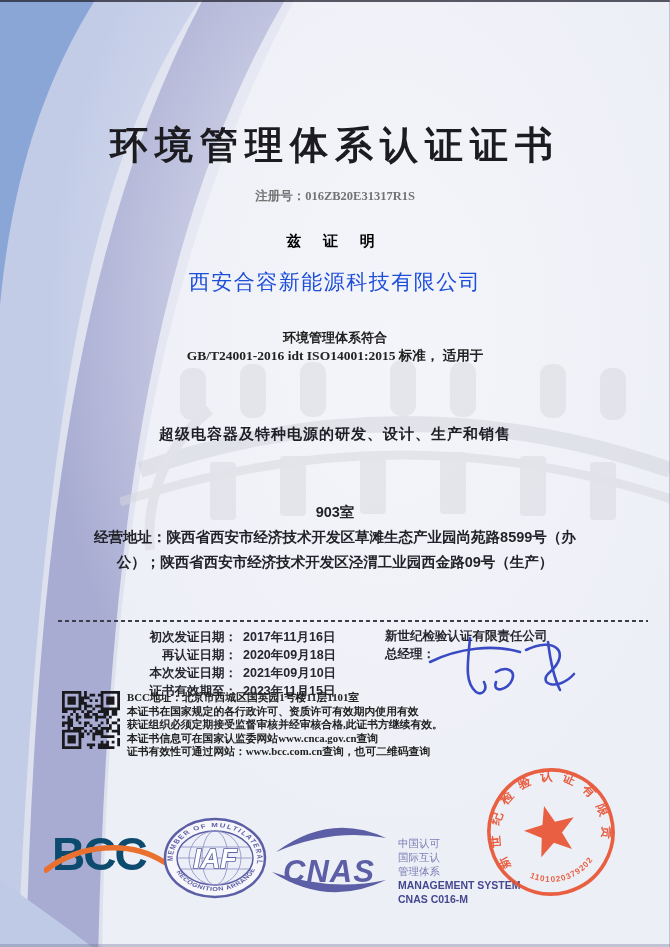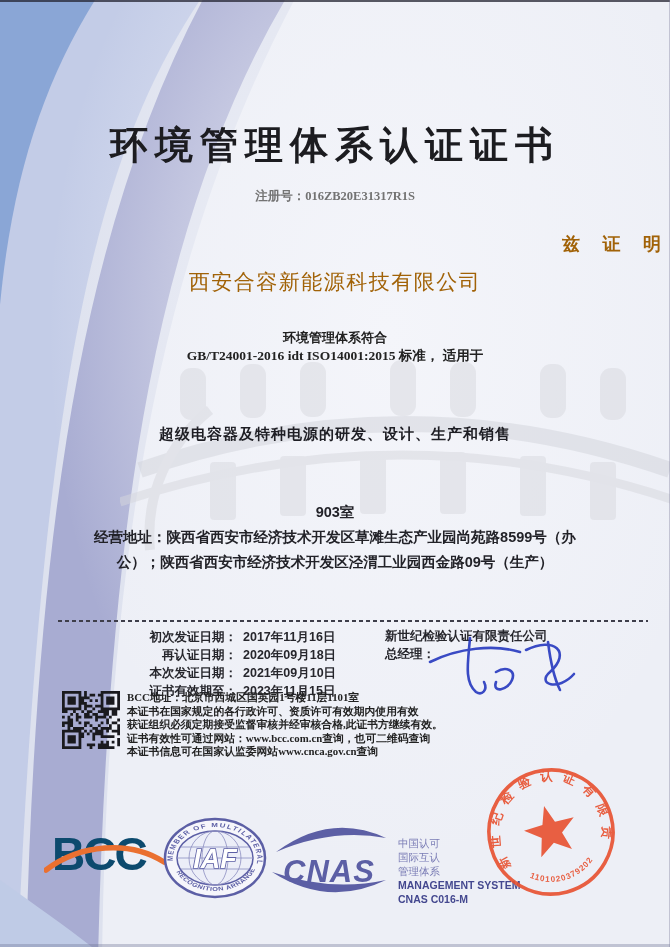--- a/index.html
+++ b/index.html
@@ -3,22 +3,22 @@
 <meta charset="utf-8">
 <style>
   html,body{margin:0;padding:0;background:#555;}
   #page{position:relative;width:670px;height:947px;margin:0 auto;overflow:hidden;
         background:#edeff6;font-family:"Liberation Sans",sans-serif;color:#26262c;}
   .abs{position:absolute;}
   .ctr{text-align:center;width:670px;left:0;}
   
   .title{font-family:"Liberation Serif",serif;font-weight:600;font-size:38px;letter-spacing:7px;color:#1c1c20;}
   .reg-line{font-family:"Liberation Serif",serif;font-weight:700;font-size:12.5px;color:#737373;}
-  .certify{font-family:"Liberation Serif",serif;font-weight:700;font-size:18px;letter-spacing:9px;color:#a16207;text-align:right;}
-  .company{font-family:Liberation Serif, serif;font-size:21px;letter-spacing:1.5px;color:#a16207;}
+  .certify{font-family:"Liberation Serif",serif;font-weight:700;font-size:15px;letter-spacing:9px;color:#000000;}
+  .company{font-family:Liberation Serif, serif;font-size:21px;letter-spacing:1.5px;color:#1d4ed8;}
   .conform{font-family:"Liberation Serif",serif;font-weight:700;font-size:13px;color:#222;}
   .standard{font-family:"Liberation Serif",serif;font-weight:600;font-size:13.5px;color:#222;}
   .scope{font-family:"Liberation Serif",serif;font-weight:700;font-size:15px;letter-spacing:1px;color:#1e1e24;}
   .addr{font-weight:700;font-size:14.5px;line-height:25px;color:#222228;}
   .dash-line{height:2px;background:repeating-linear-gradient(90deg,#3e3e4a 0 4px,transparent 4px 7px);}
   .date-row{display:flex;font-weight:700;font-size:12.5px;line-height:18px;color:#26262c;}
   .date-label{width:142px;text-align:right;}
   .date-value{margin-left:6px;}
   .issuer{font-weight:700;font-size:12.5px;line-height:18px;color:#26262c;}
   .notes{font-family:"Liberation Serif",serif;font-weight:600;font-size:10.8px;line-height:13.6px;color:#222;}
@@ -123,22 +123,22 @@
     </g>
   </svg>
 
   <svg class="abs" id="qr" width="58" height="58" style="left:62px;top:691px;">
       <path d="M0.00 0.00h2.76v2.76h-2.76zM2.76 0.00h2.76v2.76h-2.76zM5.52 0.00h2.76v2.76h-2.76zM8.29 0.00h2.76v2.76h-2.76zM11.05 0.00h2.76v2.76h-2.76zM13.81 0.00h2.76v2.76h-2.76zM16.57 0.00h2.76v2.76h-2.76zM22.10 0.00h2.76v2.76h-2.76zM38.67 0.00h2.76v2.76h-2.76zM41.43 0.00h2.76v2.76h-2.76zM44.19 0.00h2.76v2.76h-2.76zM46.95 0.00h2.76v2.76h-2.76zM49.71 0.00h2.76v2.76h-2.76zM52.48 0.00h2.76v2.76h-2.76zM55.24 0.00h2.76v2.76h-2.76zM0.00 2.76h2.76v2.76h-2.76zM16.57 2.76h2.76v2.76h-2.76zM22.10 2.76h2.76v2.76h-2.76zM27.62 2.76h2.76v2.76h-2.76zM30.38 2.76h2.76v2.76h-2.76zM35.90 2.76h2.76v2.76h-2.76zM38.67 2.76h2.76v2.76h-2.76zM55.24 2.76h2.76v2.76h-2.76zM0.00 5.52h2.76v2.76h-2.76zM5.52 5.52h2.76v2.76h-2.76zM8.29 5.52h2.76v2.76h-2.76zM11.05 5.52h2.76v2.76h-2.76zM16.57 5.52h2.76v2.76h-2.76zM19.33 5.52h2.76v2.76h-2.76zM22.10 5.52h2.76v2.76h-2.76zM24.86 5.52h2.76v2.76h-2.76zM38.67 5.52h2.76v2.76h-2.76zM44.19 5.52h2.76v2.76h-2.76zM46.95 5.52h2.76v2.76h-2.76zM49.71 5.52h2.76v2.76h-2.76zM55.24 5.52h2.76v2.76h-2.76zM0.00 8.29h2.76v2.76h-2.76zM5.52 8.29h2.76v2.76h-2.76zM8.29 8.29h2.76v2.76h-2.76zM11.05 8.29h2.76v2.76h-2.76zM16.57 8.29h2.76v2.76h-2.76zM19.33 8.29h2.76v2.76h-2.76zM27.62 8.29h2.76v2.76h-2.76zM33.14 8.29h2.76v2.76h-2.76zM38.67 8.29h2.76v2.76h-2.76zM44.19 8.29h2.76v2.76h-2.76zM46.95 8.29h2.76v2.76h-2.76zM49.71 8.29h2.76v2.76h-2.76zM55.24 8.29h2.76v2.76h-2.76zM0.00 11.05h2.76v2.76h-2.76zM5.52 11.05h2.76v2.76h-2.76zM8.29 11.05h2.76v2.76h-2.76zM11.05 11.05h2.76v2.76h-2.76zM16.57 11.05h2.76v2.76h-2.76zM19.33 11.05h2.76v2.76h-2.76zM22.10 11.05h2.76v2.76h-2.76zM38.67 11.05h2.76v2.76h-2.76zM44.19 11.05h2.76v2.76h-2.76zM46.95 11.05h2.76v2.76h-2.76zM49.71 11.05h2.76v2.76h-2.76zM55.24 11.05h2.76v2.76h-2.76zM0.00 13.81h2.76v2.76h-2.76zM16.57 13.81h2.76v2.76h-2.76zM22.10 13.81h2.76v2.76h-2.76zM24.86 13.81h2.76v2.76h-2.76zM27.62 13.81h2.76v2.76h-2.76zM33.14 13.81h2.76v2.76h-2.76zM35.90 13.81h2.76v2.76h-2.76zM38.67 13.81h2.76v2.76h-2.76zM55.24 13.81h2.76v2.76h-2.76zM0.00 16.57h2.76v2.76h-2.76zM2.76 16.57h2.76v2.76h-2.76zM5.52 16.57h2.76v2.76h-2.76zM8.29 16.57h2.76v2.76h-2.76zM11.05 16.57h2.76v2.76h-2.76zM13.81 16.57h2.76v2.76h-2.76zM16.57 16.57h2.76v2.76h-2.76zM22.10 16.57h2.76v2.76h-2.76zM30.38 16.57h2.76v2.76h-2.76zM38.67 16.57h2.76v2.76h-2.76zM41.43 16.57h2.76v2.76h-2.76zM44.19 16.57h2.76v2.76h-2.76zM46.95 16.57h2.76v2.76h-2.76zM49.71 16.57h2.76v2.76h-2.76zM52.48 16.57h2.76v2.76h-2.76zM55.24 16.57h2.76v2.76h-2.76zM0.00 19.33h2.76v2.76h-2.76zM2.76 19.33h2.76v2.76h-2.76zM11.05 19.33h2.76v2.76h-2.76zM19.33 19.33h2.76v2.76h-2.76zM24.86 19.33h2.76v2.76h-2.76zM27.62 19.33h2.76v2.76h-2.76zM35.90 19.33h2.76v2.76h-2.76zM38.67 19.33h2.76v2.76h-2.76zM41.43 19.33h2.76v2.76h-2.76zM44.19 19.33h2.76v2.76h-2.76zM49.71 19.33h2.76v2.76h-2.76zM52.48 19.33h2.76v2.76h-2.76zM8.29 22.10h2.76v2.76h-2.76zM13.81 22.10h2.76v2.76h-2.76zM22.10 22.10h2.76v2.76h-2.76zM24.86 22.10h2.76v2.76h-2.76zM30.38 22.10h2.76v2.76h-2.76zM33.14 22.10h2.76v2.76h-2.76zM41.43 22.10h2.76v2.76h-2.76zM44.19 22.10h2.76v2.76h-2.76zM49.71 22.10h2.76v2.76h-2.76zM52.48 22.10h2.76v2.76h-2.76zM0.00 24.86h2.76v2.76h-2.76zM5.52 24.86h2.76v2.76h-2.76zM13.81 24.86h2.76v2.76h-2.76zM16.57 24.86h2.76v2.76h-2.76zM22.10 24.86h2.76v2.76h-2.76zM24.86 24.86h2.76v2.76h-2.76zM27.62 24.86h2.76v2.76h-2.76zM33.14 24.86h2.76v2.76h-2.76zM35.90 24.86h2.76v2.76h-2.76zM38.67 24.86h2.76v2.76h-2.76zM41.43 24.86h2.76v2.76h-2.76zM46.95 24.86h2.76v2.76h-2.76zM5.52 27.62h2.76v2.76h-2.76zM8.29 27.62h2.76v2.76h-2.76zM13.81 27.62h2.76v2.76h-2.76zM33.14 27.62h2.76v2.76h-2.76zM44.19 27.62h2.76v2.76h-2.76zM55.24 27.62h2.76v2.76h-2.76zM0.00 30.38h2.76v2.76h-2.76zM2.76 30.38h2.76v2.76h-2.76zM5.52 30.38h2.76v2.76h-2.76zM8.29 30.38h2.76v2.76h-2.76zM16.57 30.38h2.76v2.76h-2.76zM22.10 30.38h2.76v2.76h-2.76zM24.86 30.38h2.76v2.76h-2.76zM38.67 30.38h2.76v2.76h-2.76zM44.19 30.38h2.76v2.76h-2.76zM49.71 30.38h2.76v2.76h-2.76zM52.48 30.38h2.76v2.76h-2.76zM0.00 33.14h2.76v2.76h-2.76zM5.52 33.14h2.76v2.76h-2.76zM8.29 33.14h2.76v2.76h-2.76zM22.10 33.14h2.76v2.76h-2.76zM27.62 33.14h2.76v2.76h-2.76zM35.90 33.14h2.76v2.76h-2.76zM46.95 33.14h2.76v2.76h-2.76zM55.24 33.14h2.76v2.76h-2.76zM5.52 35.90h2.76v2.76h-2.76zM11.05 35.90h2.76v2.76h-2.76zM13.81 35.90h2.76v2.76h-2.76zM16.57 35.90h2.76v2.76h-2.76zM19.33 35.90h2.76v2.76h-2.76zM30.38 35.90h2.76v2.76h-2.76zM33.14 35.90h2.76v2.76h-2.76zM38.67 35.90h2.76v2.76h-2.76zM41.43 35.90h2.76v2.76h-2.76zM44.19 35.90h2.76v2.76h-2.76zM46.95 35.90h2.76v2.76h-2.76zM55.24 35.90h2.76v2.76h-2.76zM0.00 38.67h2.76v2.76h-2.76zM2.76 38.67h2.76v2.76h-2.76zM5.52 38.67h2.76v2.76h-2.76zM8.29 38.67h2.76v2.76h-2.76zM11.05 38.67h2.76v2.76h-2.76zM13.81 38.67h2.76v2.76h-2.76zM16.57 38.67h2.76v2.76h-2.76zM22.10 38.67h2.76v2.76h-2.76zM27.62 38.67h2.76v2.76h-2.76zM33.14 38.67h2.76v2.76h-2.76zM35.90 38.67h2.76v2.76h-2.76zM38.67 38.67h2.76v2.76h-2.76zM44.19 38.67h2.76v2.76h-2.76zM49.71 38.67h2.76v2.76h-2.76zM52.48 38.67h2.76v2.76h-2.76zM55.24 38.67h2.76v2.76h-2.76zM0.00 41.43h2.76v2.76h-2.76zM16.57 41.43h2.76v2.76h-2.76zM19.33 41.43h2.76v2.76h-2.76zM24.86 41.43h2.76v2.76h-2.76zM30.38 41.43h2.76v2.76h-2.76zM33.14 41.43h2.76v2.76h-2.76zM35.90 41.43h2.76v2.76h-2.76zM38.67 41.43h2.76v2.76h-2.76zM55.24 41.43h2.76v2.76h-2.76zM0.00 44.19h2.76v2.76h-2.76zM5.52 44.19h2.76v2.76h-2.76zM8.29 44.19h2.76v2.76h-2.76zM11.05 44.19h2.76v2.76h-2.76zM16.57 44.19h2.76v2.76h-2.76zM19.33 44.19h2.76v2.76h-2.76zM30.38 44.19h2.76v2.76h-2.76zM38.67 44.19h2.76v2.76h-2.76zM41.43 44.19h2.76v2.76h-2.76zM44.19 44.19h2.76v2.76h-2.76zM46.95 44.19h2.76v2.76h-2.76zM49.71 44.19h2.76v2.76h-2.76zM0.00 46.95h2.76v2.76h-2.76zM5.52 46.95h2.76v2.76h-2.76zM8.29 46.95h2.76v2.76h-2.76zM11.05 46.95h2.76v2.76h-2.76zM16.57 46.95h2.76v2.76h-2.76zM30.38 46.95h2.76v2.76h-2.76zM55.24 46.95h2.76v2.76h-2.76zM0.00 49.71h2.76v2.76h-2.76zM5.52 49.71h2.76v2.76h-2.76zM8.29 49.71h2.76v2.76h-2.76zM11.05 49.71h2.76v2.76h-2.76zM16.57 49.71h2.76v2.76h-2.76zM38.67 49.71h2.76v2.76h-2.76zM44.19 49.71h2.76v2.76h-2.76zM49.71 49.71h2.76v2.76h-2.76zM55.24 49.71h2.76v2.76h-2.76zM0.00 52.48h2.76v2.76h-2.76zM16.57 52.48h2.76v2.76h-2.76zM24.86 52.48h2.76v2.76h-2.76zM27.62 52.48h2.76v2.76h-2.76zM30.38 52.48h2.76v2.76h-2.76zM35.90 52.48h2.76v2.76h-2.76zM38.67 52.48h2.76v2.76h-2.76zM41.43 52.48h2.76v2.76h-2.76zM44.19 52.48h2.76v2.76h-2.76zM55.24 52.48h2.76v2.76h-2.76zM0.00 55.24h2.76v2.76h-2.76zM2.76 55.24h2.76v2.76h-2.76zM5.52 55.24h2.76v2.76h-2.76zM8.29 55.24h2.76v2.76h-2.76zM11.05 55.24h2.76v2.76h-2.76zM13.81 55.24h2.76v2.76h-2.76zM16.57 55.24h2.76v2.76h-2.76zM27.62 55.24h2.76v2.76h-2.76zM35.90 55.24h2.76v2.76h-2.76zM38.67 55.24h2.76v2.76h-2.76zM41.43 55.24h2.76v2.76h-2.76zM44.19 55.24h2.76v2.76h-2.76zM46.95 55.24h2.76v2.76h-2.76zM49.71 55.24h2.76v2.76h-2.76z" fill="#1a1a1e"></path>
     </svg>
   <div class="abs notes" style="left:127px;top:691px;width:360px;">
     <div>BCC地址：北京市西城区国英园1号楼11层1101室</div>
     <div>本证书在国家规定的各行政许可、资质许可有效期内使用有效</div>
     <div>获证组织必须定期接受监督审核并经审核合格,此证书方继续有效。</div>
+    <div>本证书信息可在国家认监委网站www.cnca.gov.cn查询</div>
     <div>证书有效性可通过网站：www.bcc.com.cn查询，也可二维码查询</div>
-    <div>本证书信息可在国家认监委网站www.cnca.gov.cn查询</div>
   </div>
 
   <div class="abs bcc-word" style="left:52px;top:832px;">BCC</div>
   <svg class="abs" width="124" height="52" style="left:44px;top:828px;">
     <path d="M 2,42 C 36,16 86,12 120,34" fill="none" stroke="#ea7030" stroke-width="5.5" stroke-linecap="round"></path>
   </svg>
 
   <svg class="abs" width="106" height="84" style="left:162px;top:816px;">
     <ellipse cx="53" cy="42" rx="50" ry="39" fill="#f6f6fb" stroke="#5c5fa5" stroke-width="2.5"></ellipse>
     <ellipse cx="53" cy="42" rx="38" ry="27" fill="#eceef8" stroke="#5c5fa5" stroke-width="1.5"></ellipse>

